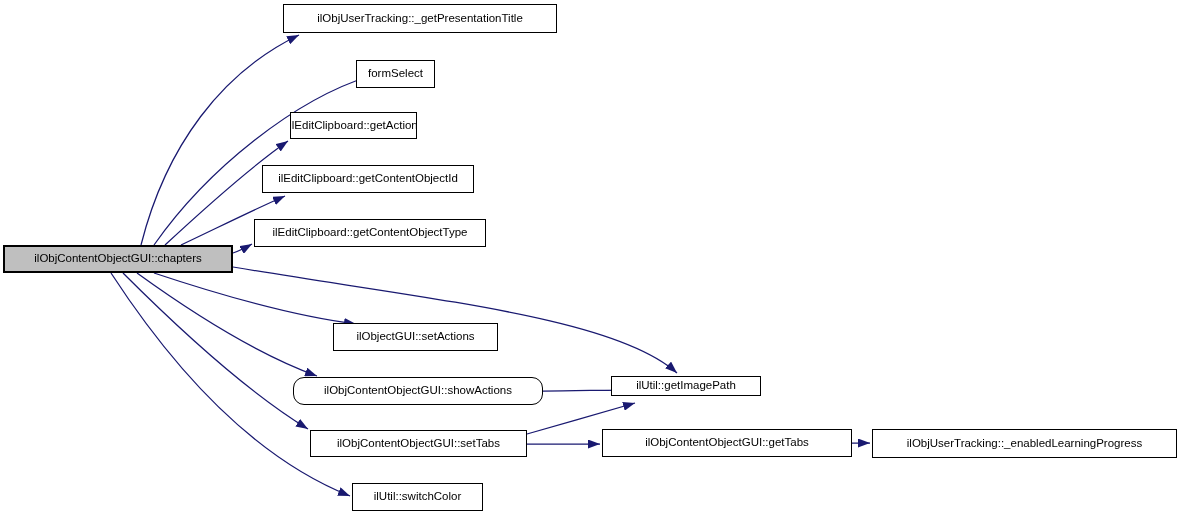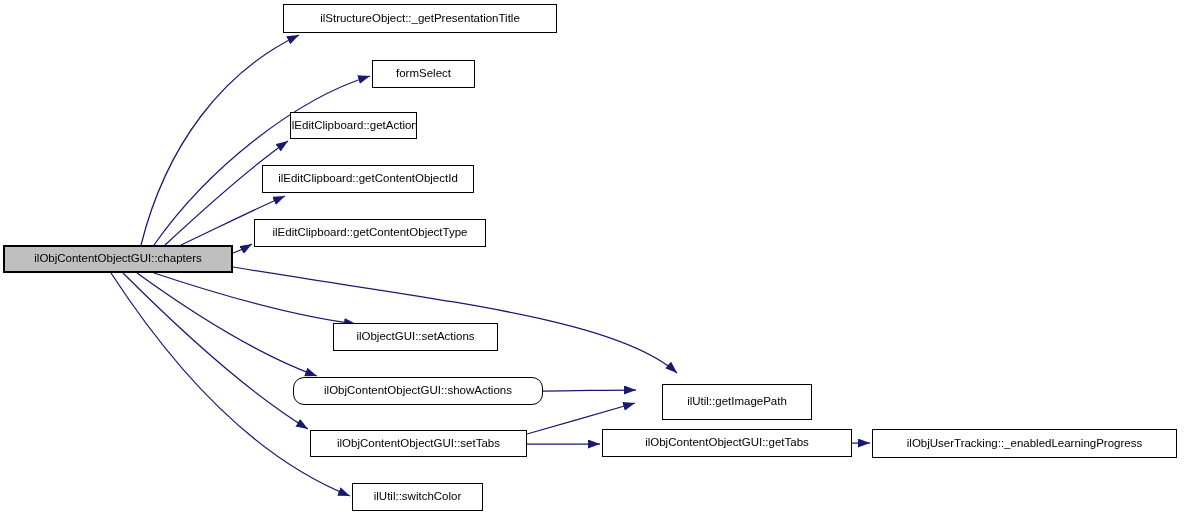--- a/index.html
+++ b/index.html
@@ -69,26 +69,26 @@
         <path d="M123,273 C191,341 257,398 308,429" class="edge" stroke="#191970" marker-end="url(#arrow)"></path>
         <path d="M111,273 C182,382 260,460 350,496" class="edge" stroke="#191970" marker-end="url(#arrow)"></path>
         <path d="M543,391 C575,391 605,390 636,390" class="edge" stroke="#191970" marker-end="url(#arrow)"></path>
         <path d="M527,434 C562,424 601,413 635,403" class="edge" stroke="#191970" marker-end="url(#arrow)"></path>
         <path d="M527,444 L600,444" class="edge" stroke="#191970" marker-end="url(#arrow)"></path>
         <path d="M823,443 L870,443" class="edge" stroke="#191970" marker-end="url(#arrow)"></path>
       </g>
   </svg>
   <div id="node-layer">
       <div class="node main" style="left: 3px; top: 245px; width: 230px; height: 28px; background: rgb(191, 191, 191);">ilObjContentObjectGUI::chapters</div>
-      <div class="node" style="left: 283px; top: 4px; width: 274px; height: 29px;">ilStructureObject::_getPresentationTitle</div>
-      <div class="node" style="left: 372px; top: 60px; width: 103px; height: 28px;">formSelect</div>
+      <div class="node" style="left: 283px; top: 4px; width: 274px; height: 29px;">ilObjUserTracking::_getPresentationTitle</div>
+      <div class="node" style="left: 356px; top: 60px; width: 79px; height: 28px;">formSelect</div>
       <div class="node" style="left: 290px; top: 112px; width: 127px; height: 27px;">ilEditClipboard::getAction</div>
       <div class="node" style="left: 262px; top: 165px; width: 212px; height: 28px;">ilEditClipboard::getContentObjectId</div>
       <div class="node" style="left: 254px; top: 219px; width: 232px; height: 28px;">ilEditClipboard::getContentObjectType</div>
       <div class="node" style="left: 333px; top: 323px; width: 165px; height: 28px;">ilObjectGUI::setActions</div>
       <div class="node" style="left: 293px; top: 377px; width: 250px; height: 28px; border-radius: 11px;">ilObjContentObjectGUI::showActions</div>
       <div class="node" style="left: 310px; top: 430px; width: 217px; height: 27px;">ilObjContentObjectGUI::setTabs</div>
       <div class="node" style="left: 352px; top: 483px; width: 131px; height: 28px;">ilUtil::switchColor</div>
-      <div class="node" style="left: 662px; top: 376px; width: 150px; height: 36px; margin-top: 8px;">ilUtil::getImagePath</div>
+      <div class="node" style="left: 611px; top: 376px; width: 150px; height: 20px;">ilUtil::getImagePath</div>
       <div class="node" style="left: 602px; top: 429px; width: 250px; height: 28px;">ilObjContentObjectGUI::getTabs</div>
       <div class="node" style="left: 872px; top: 429px; width: 305px; height: 29px;">ilObjUserTracking::_enabledLearningProgress</div>
     </div>
 </div>
 
 </body></html>

